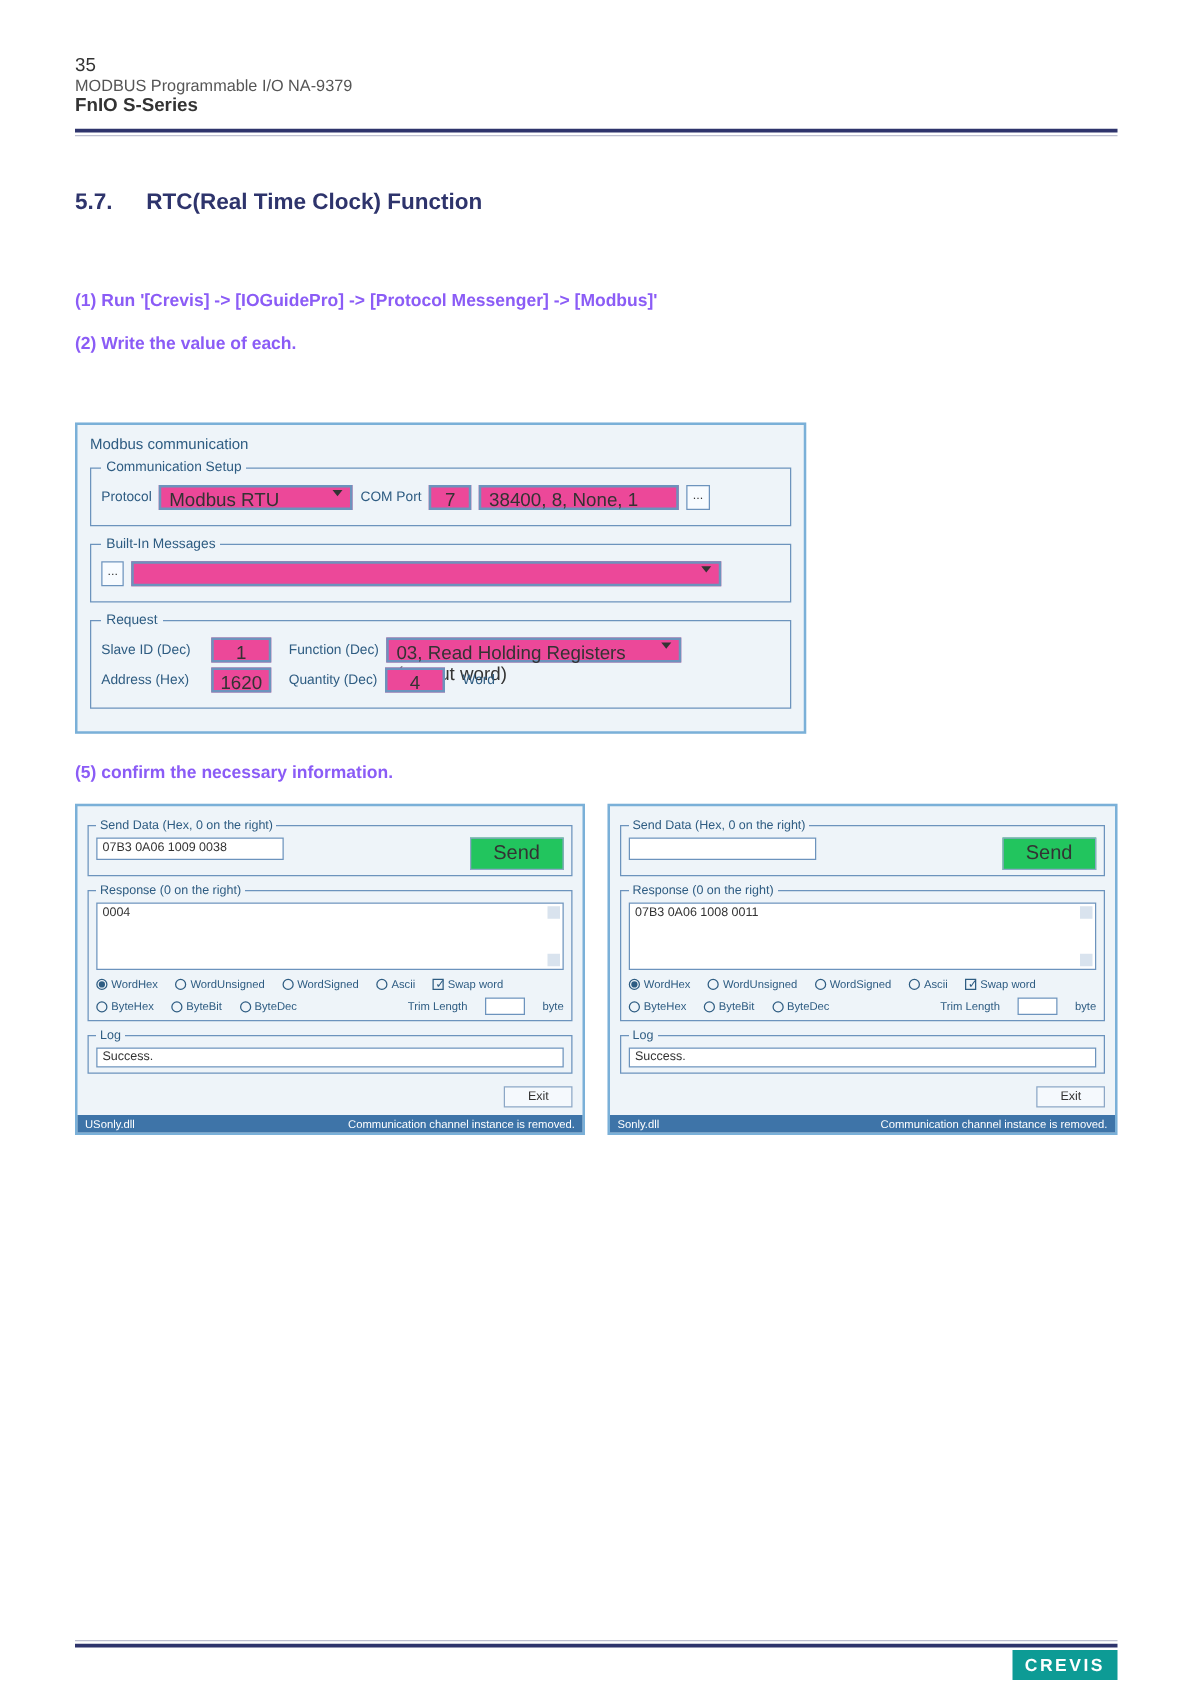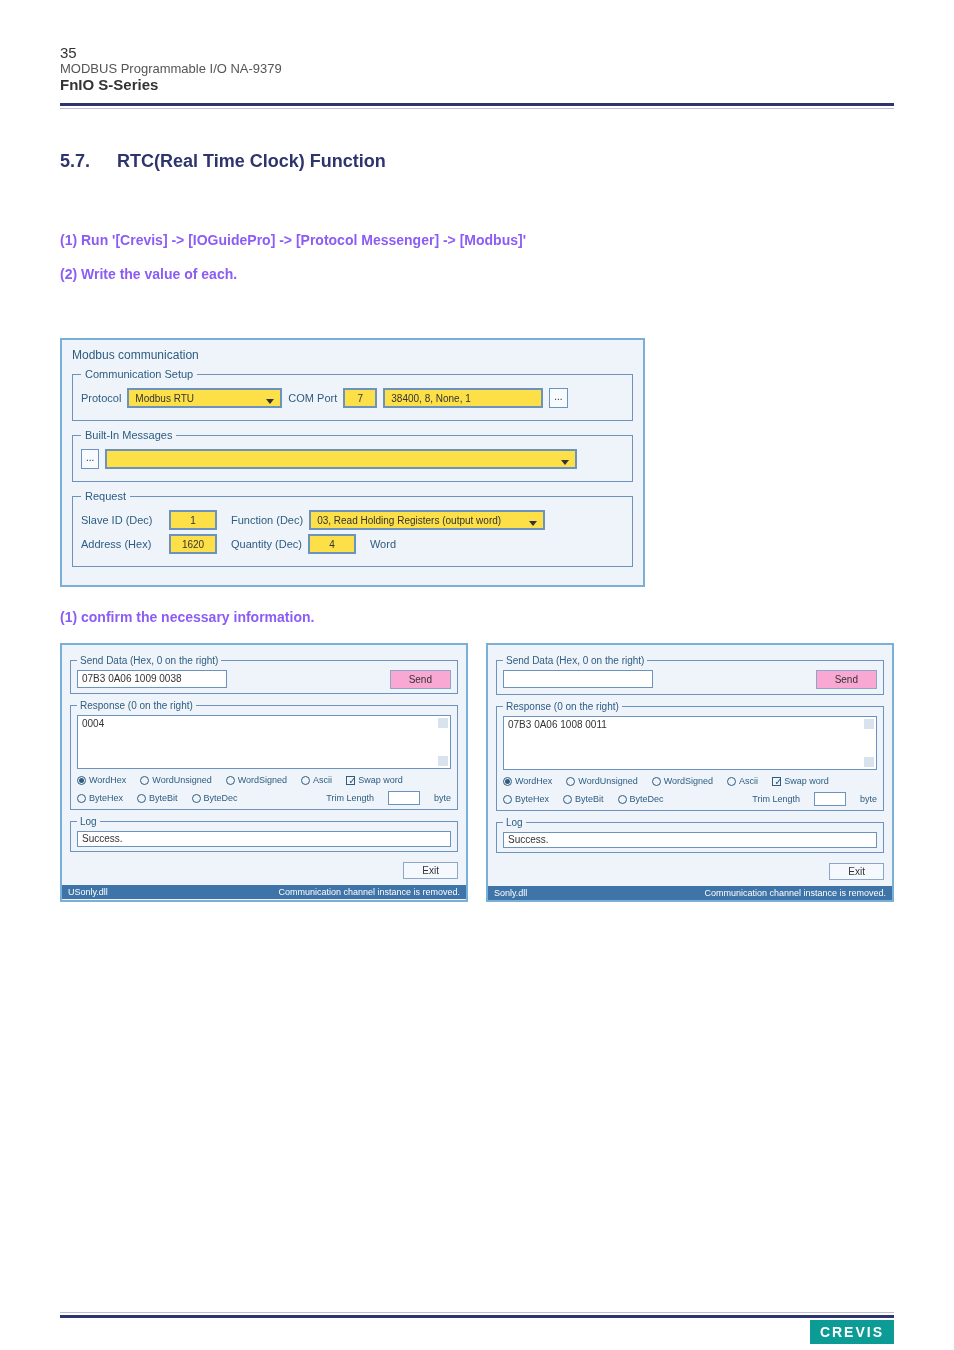--- a/index.html
+++ b/index.html
@@ -66,25 +66,25 @@
   }
   fieldset.fs legend {
     color: #2e5c82;
     font-size: 11px;
     padding: 0 4px;
   }
   .row { display: flex; align-items: center; gap: 6px; margin-bottom: 4px; flex-wrap: wrap;}
   .lbl { font-size: 11px; color: #2e5c82; }
   .fld {
     border: 2px solid #6c93bd;
-    background: #fde047;
+    background: #ec4899;
     padding: 2px 6px;
-    font-size: 10px;
+    font-size: 15px;
     display: inline-flex;
-    align-items: flex-end;
+    align-items: flex-start;
     height: 20px;
   }
   .fld.protocol { width: 155px; justify-content: space-between; }
   .fld.com { width: 34px; justify-content: center; }
   .fld.comparams { width: 160px; justify-content: space-between; }
   .tri { width:0;height:0;border-left:4px solid transparent;border-right:4px solid transparent;border-top:5px solid #333; display:inline-block;}
   .btn-sm {
     border: 1.5px solid #6c93bd;
     background: #f7fbff;
     padding: 2px 4px;
@@ -102,21 +102,21 @@
     background: #eef4f9;
     padding: 6px 8px 8px 8px;
     font-family: Tahoma, Verdana, sans-serif;
     font-size: 10px;
     color: #333;
     flex: 1;
   }
   .panel fieldset { border: 1px solid #6c93bd; margin: 4px 0 6px 0; padding: 4px 6px; background:#eef4f9; }
   .panel legend { color:#2e5c82; font-size:10px; padding:0 3px; }
   .sendbox { border:1.5px solid #6c93bd; background:#fff; height:18px; padding:2px 4px; font-size:10px; display:inline-block; }
-  .sendbtn { float:right; border:1px solid #8ca7c6; background:#f9a8d4; padding:3px 18px; font-size:10px; }
+  .sendbtn { float:right; border:1px solid #8ca7c6; background:#22c55e; padding:3px 18px; font-size:16px; }
   .respbox { border:1.5px solid #6c93bd; background:#fff; height:54px; padding:2px 4px; font-size:10px; display:block; position:relative;}
   .respbox .scroll-up { position:absolute; right:2px; top:2px; width:10px;height:10px;background:#d9e3ee; }
   .respbox .scroll-dn { position:absolute; right:2px; bottom:2px; width:10px;height:10px;background:#d9e3ee; }
   .radio-row { font-size:9px; color:#2e5c82; display:flex; gap:14px; align-items:center; margin-top:6px; flex-wrap:wrap;}
   .rdot { width:9px;height:9px;border:1px solid #2e5c82;border-radius:50%;display:inline-block;margin-right:3px;vertical-align:middle;}
   .rdot.sel::after{content:"";display:block;width:5px;height:5px;background:#2e5c82;border-radius:50%;margin:1px auto;}
   .chk { width:9px;height:9px;border:1px solid #2e5c82;display:inline-block;margin-right:3px;vertical-align:middle;position:relative;}
   .chk.sel::after{content:"";position:absolute;left:1px;top:-2px;font-size:10px;color:#2e5c82;content:"✓";line-height:11px;}
   .logbox { border:1px solid #6c93bd; background:#fff; height:16px; padding:1px 4px; font-size:10px;}
   .exitbtn { float:right; border:1px solid #8ca7c6; background:#f5f9fd; padding:2px 18px; font-size:10px; margin-top:4px;}
@@ -210,21 +210,21 @@
       <div class="row">
         <span class="lbl" style="width:82px;">Address (Hex)</span>
         <span class="fld small">1620</span>
         <span class="lbl" style="margin-left:8px;">Quantity (Dec)</span>
         <span class="fld small">4</span>
         <span class="lbl" style="margin-left:8px;">Word</span>
       </div>
     </fieldset>
   </div>
 
-  <p class="body-text">(1) confirm the necessary information.</p>
+  <p class="body-text">(5) confirm the necessary information.</p>
 
   <div class="pair">
 
     <div class="panel">
       <fieldset>
         <legend>Send Data (Hex, 0 on the right)</legend>
         <span class="sendbox" style="width:150px;">07B3 0A06 1009 0038</span>
         <span class="sendbtn">Send</span>
       </fieldset>
       <fieldset>

